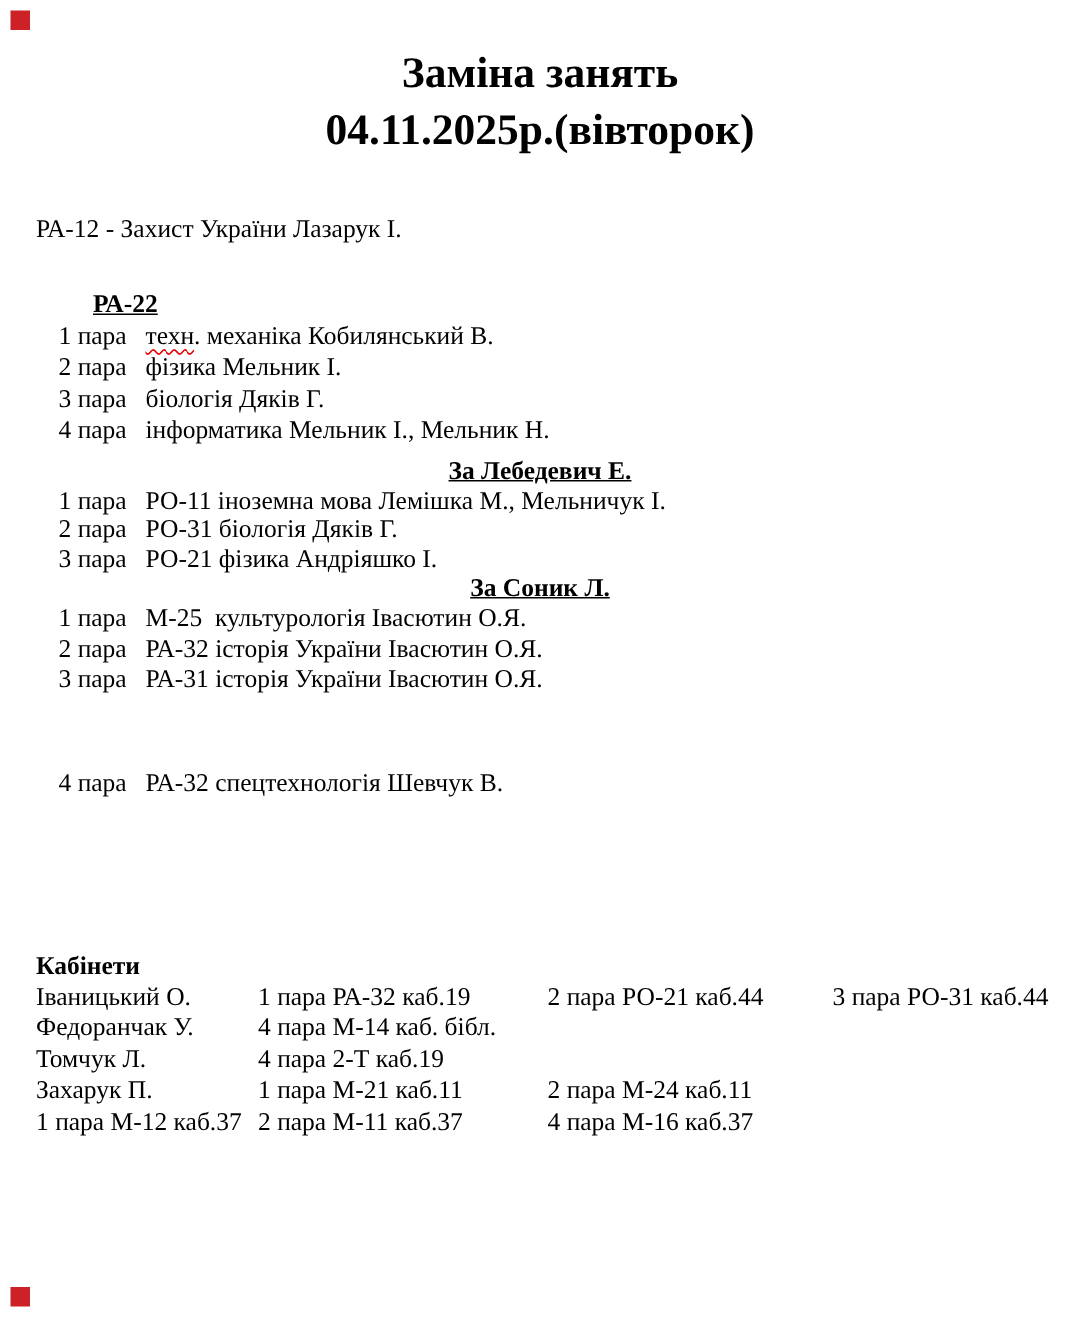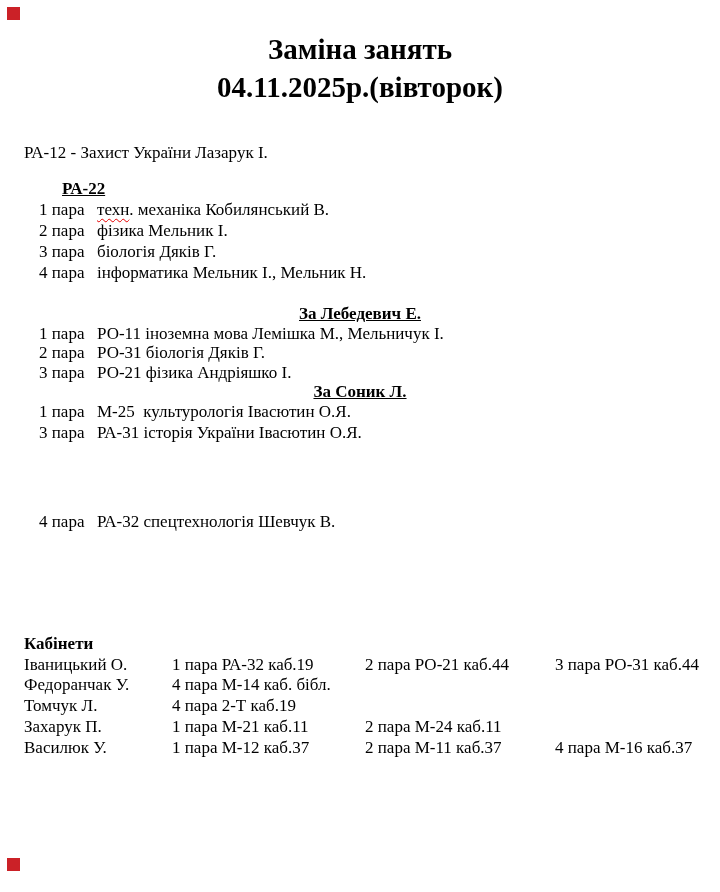--- a/index.html
+++ b/index.html
@@ -13,21 +13,21 @@
     font-family: "Liberation Serif", "DejaVu Serif", serif;
     font-size: 17px;
     overflow: hidden;
   }
   .abs { position: absolute; left: 0; width: 720px; }
 
   .title-block { top: 30px; text-align: center; font-weight: bold; font-size: 29px; line-height: 38px; }
 
   .ra12-line { top: 142px; padding-left: 24px; font-weight: normal; line-height: 21px; }
 
-  .sec-ra22 { top: 178px; line-height: 21px; }
+  .sec-ra22 { top: 192px; line-height: 21px; }
   .sec-lebedevych { top: 304px; line-height: 19.7px; }
   .sec-sonyk { top: 382px; line-height: 20.4px; }
   .sec-extra { top: 512px; line-height: 20px; }
   .sec-cabinets { top: 634px; line-height: 20.7px; }
 
   .row { padding-left: 39px; }
   .plabel { display: inline-block; width: 58px; }
   .ptext { white-space: pre; }
 
   .grp-header-row { padding-left: 62px; }
@@ -95,20 +95,23 @@
       <span class="plabel">3 пара</span><span class="ptext">РО-21 фізика Андріяшко І.</span>
     </div>
   </div>
 
   <div class="abs sec-sonyk">
     <div class="sec-header">За Соник Л.</div>
     <div class="row">
       <span class="plabel">1 пара</span><span class="ptext">М-25  культурологія Івасютин О.Я.</span>
     </div>
     <div class="row">
+      <span class="plabel">2 пара</span><span class="ptext">РА-32 історія України Івасютин О.Я.</span>
+    </div>
+    <div class="row">
       <span class="plabel">3 пара</span><span class="ptext">РА-31 історія України Івасютин О.Я.</span>
     </div>
   </div>
 
   <div class="abs sec-extra">
     <div class="row">
       <span class="plabel">4 пара</span><span class="ptext">РА-32 спецтехнологія Шевчук В.</span>
     </div>
   </div>
 
@@ -132,20 +135,19 @@
       <span></span>
       <span></span>
     </div>
     <div class="cab-row">
       <span>Захарук П.</span>
       <span>1 пара М-21 каб.11</span>
       <span>2 пара М-24 каб.11</span>
       <span></span>
     </div>
     <div class="cab-row">
-      <span>Василюк У.</span>
       <span>1 пара М-12 каб.37</span>
       <span>2 пара М-11 каб.37</span>
       <span>4 пара М-16 каб.37</span>
     </div>
   </div>
 
 </div>
 
 </body></html>

